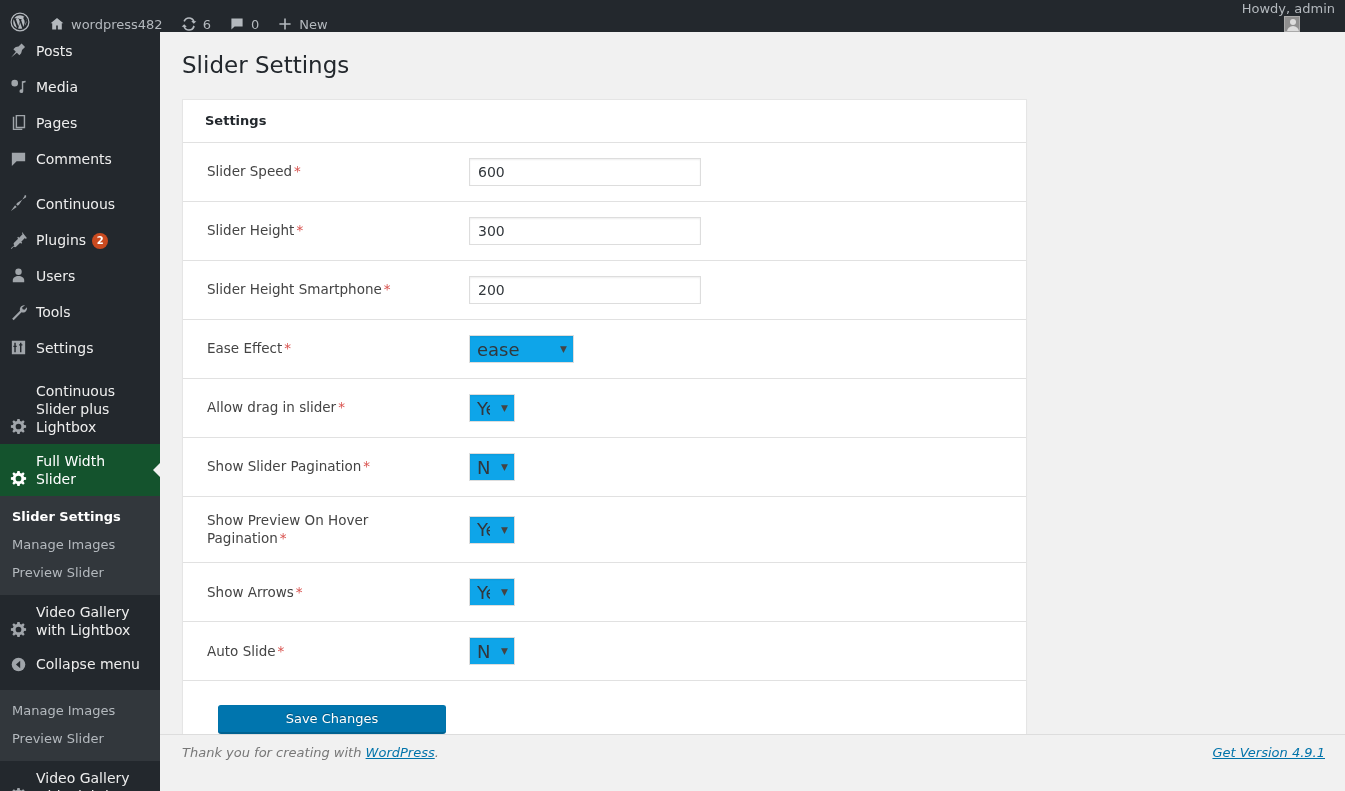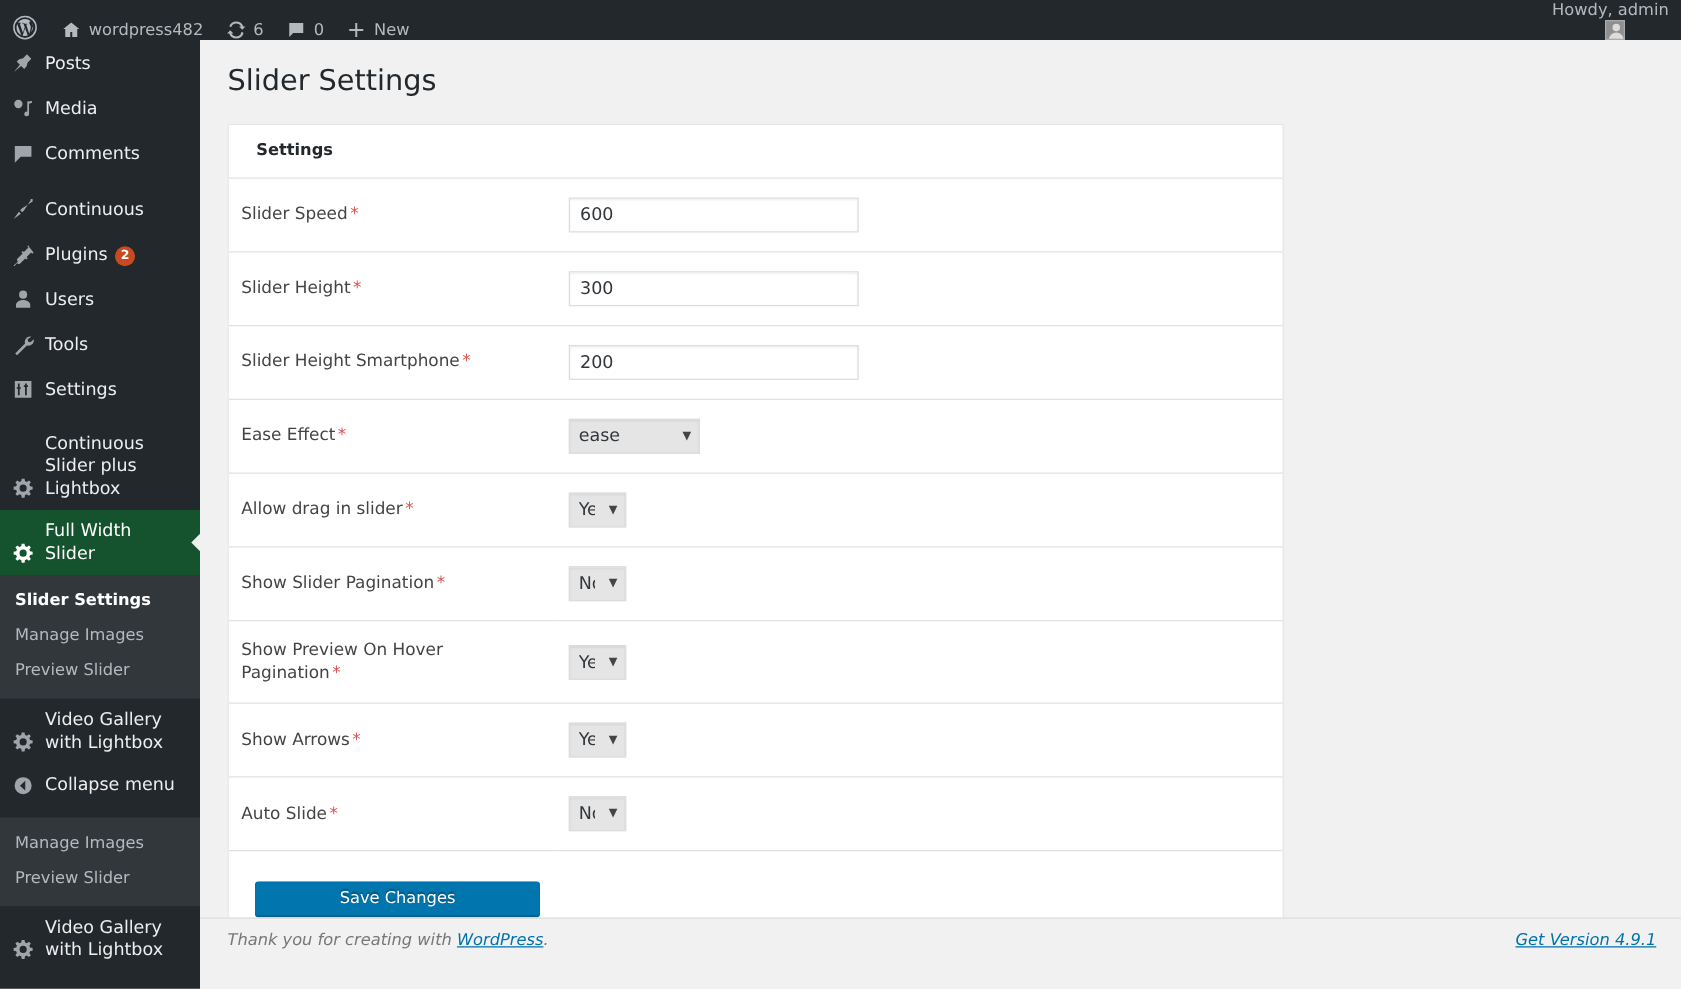--- a/index.html
+++ b/index.html
@@ -138,21 +138,21 @@
   .postbox-title {
     font-size: 13px;
     font-weight: bold;
     color: #23282d;
     padding: 12px 12px 12px 22px;
     line-height: 1.4;
   }
   table.form-table { width: 100%; border-collapse: collapse; }
   table.form-table tr { border-top: 1px solid #e1e1e1; }
   table.form-table td, table.form-table th {
-    padding: 15px 10px;
+    padding: 15px 24px;
     vertical-align: middle;
     text-align: left;
     font-weight: normal;
   }
   th.ft-label {
     width: 262px;
     padding-left: 22px;
     font-size: 13.5px;
     color: #444;
     line-height: 1.3;
@@ -168,23 +168,23 @@
     color: #32373c;
     font-size: 14px;
     font-family: inherit;
     box-shadow: inset 0 1px 2px rgba(0,0,0,.07);
     border-radius: 0;
   }
   select.wp-select {
     height: 28px;
     padding: 2px 24px 2px 7px;
     border: 1px solid #ddd;
-    background: #e5e5e5;
+    background: #0ea5e9;
     color: #32373c;
-    font-size: 14px;
+    font-size: 18px;
     font-family: inherit;
     border-radius: 0;
     -webkit-appearance: none; -moz-appearance: none; appearance: none;
     box-shadow: inset 0 1px 2px rgba(0,0,0,.07);
   }
   .select-wrap { position: relative; display: inline-block; }
   .select-wrap::after {
     content: "▼";
     position: absolute; right: 7px; top: 50%;
     transform: translateY(-50%);
@@ -293,20 +293,28 @@
 
   <div class="menu-top">
     <span class="mi-icon">
       <svg width="19" height="19" viewBox="0 0 20 20" fill="currentColor">
           <path d="M6 3a3.5 3.5 0 1 0 0 7 3.5 3.5 0 0 0 0-7zm7.5.5V13a2 2 0 1 0 1.5 1.9V6.3l2.5-.9V4l-4 .5z"></path>
         </svg>
     </span>
     <span class="mi-label">Media</span>
   </div>
 
+  <div class="menu-top">
+    <span class="mi-icon">
+      <svg width="19" height="19" viewBox="0 0 20 20" fill="currentColor">
+          <path d="M7 2v14h10V2H7zm1.5 1.5h7v11h-7v-11zM4 4v14h10v-1.5H5.5V4H4z"></path>
+        </svg>
+    </span>
+    <span class="mi-label">Pages</span>
+  </div>
 
   <div class="menu-top">
     <span class="mi-icon">
       <svg width="19" height="19" viewBox="0 0 20 20" fill="currentColor">
           <path d="M3 4h14v9H8l-5 5V4z"></path>
         </svg>
     </span>
     <span class="mi-label">Comments</span>
   </div>
 

